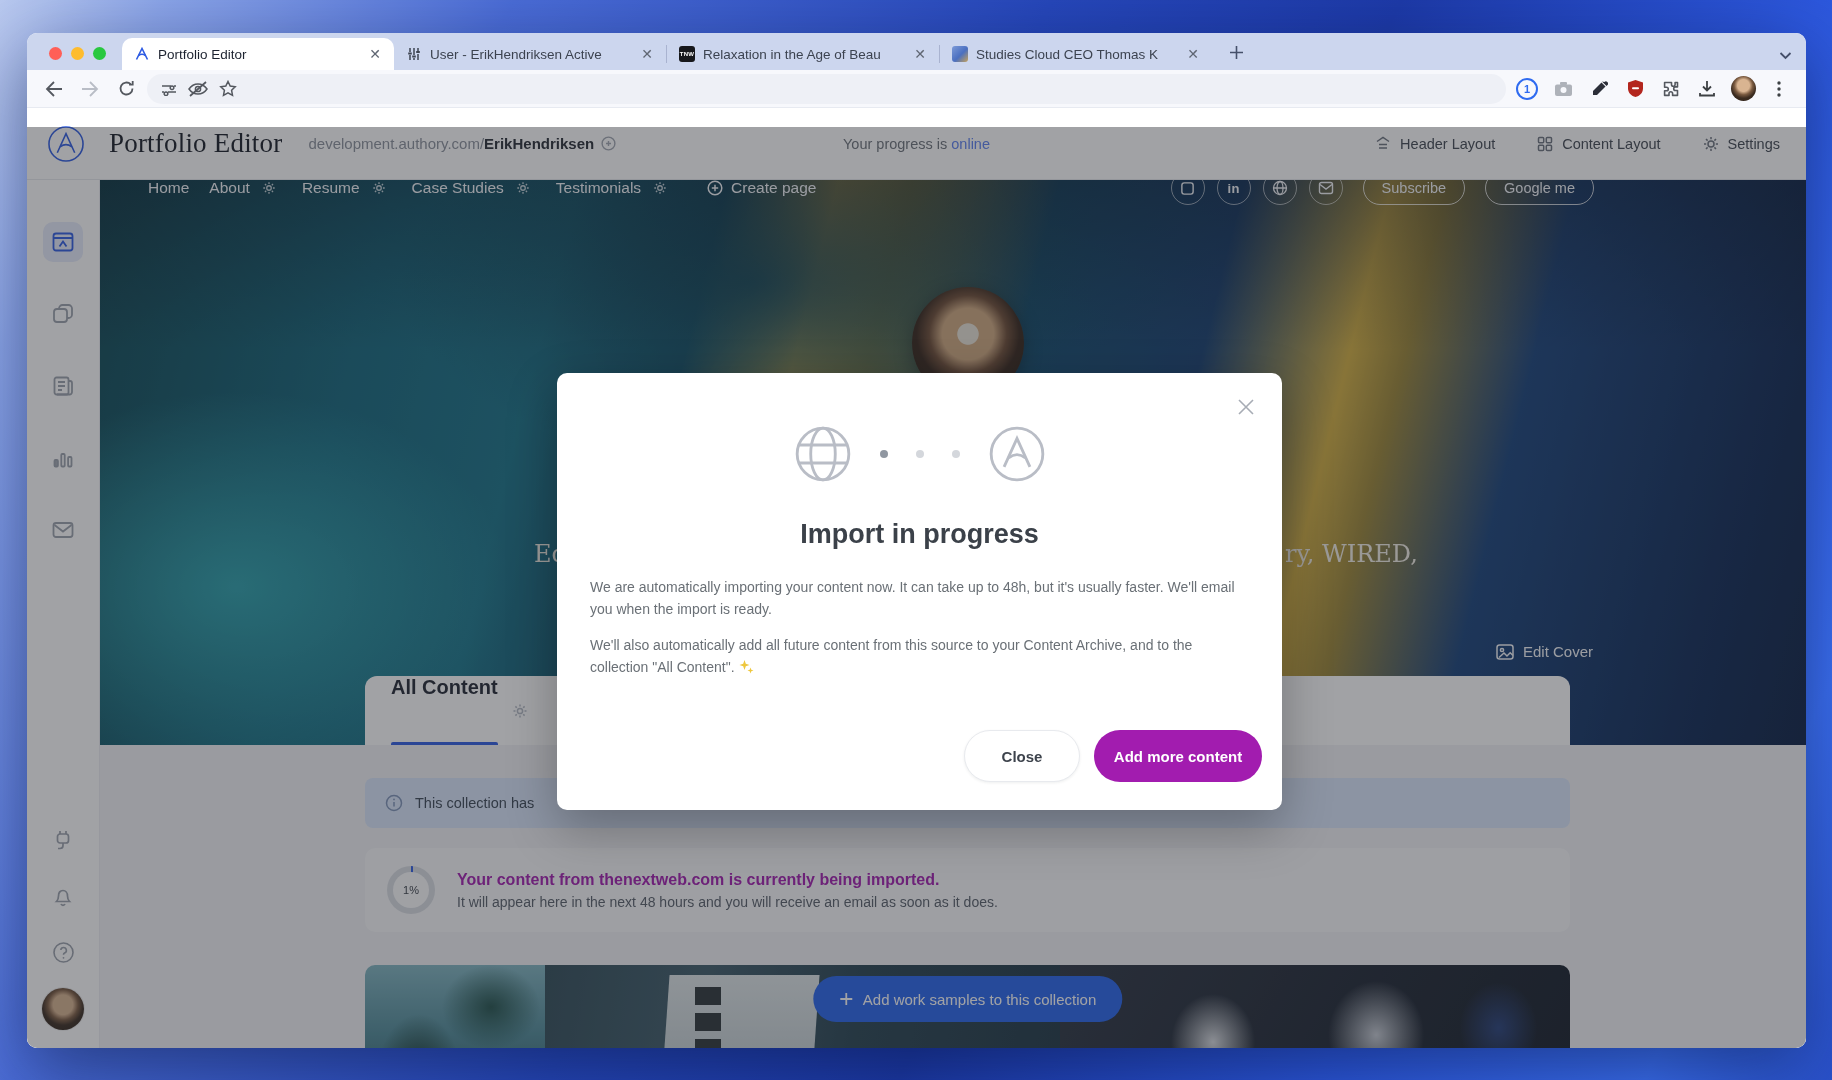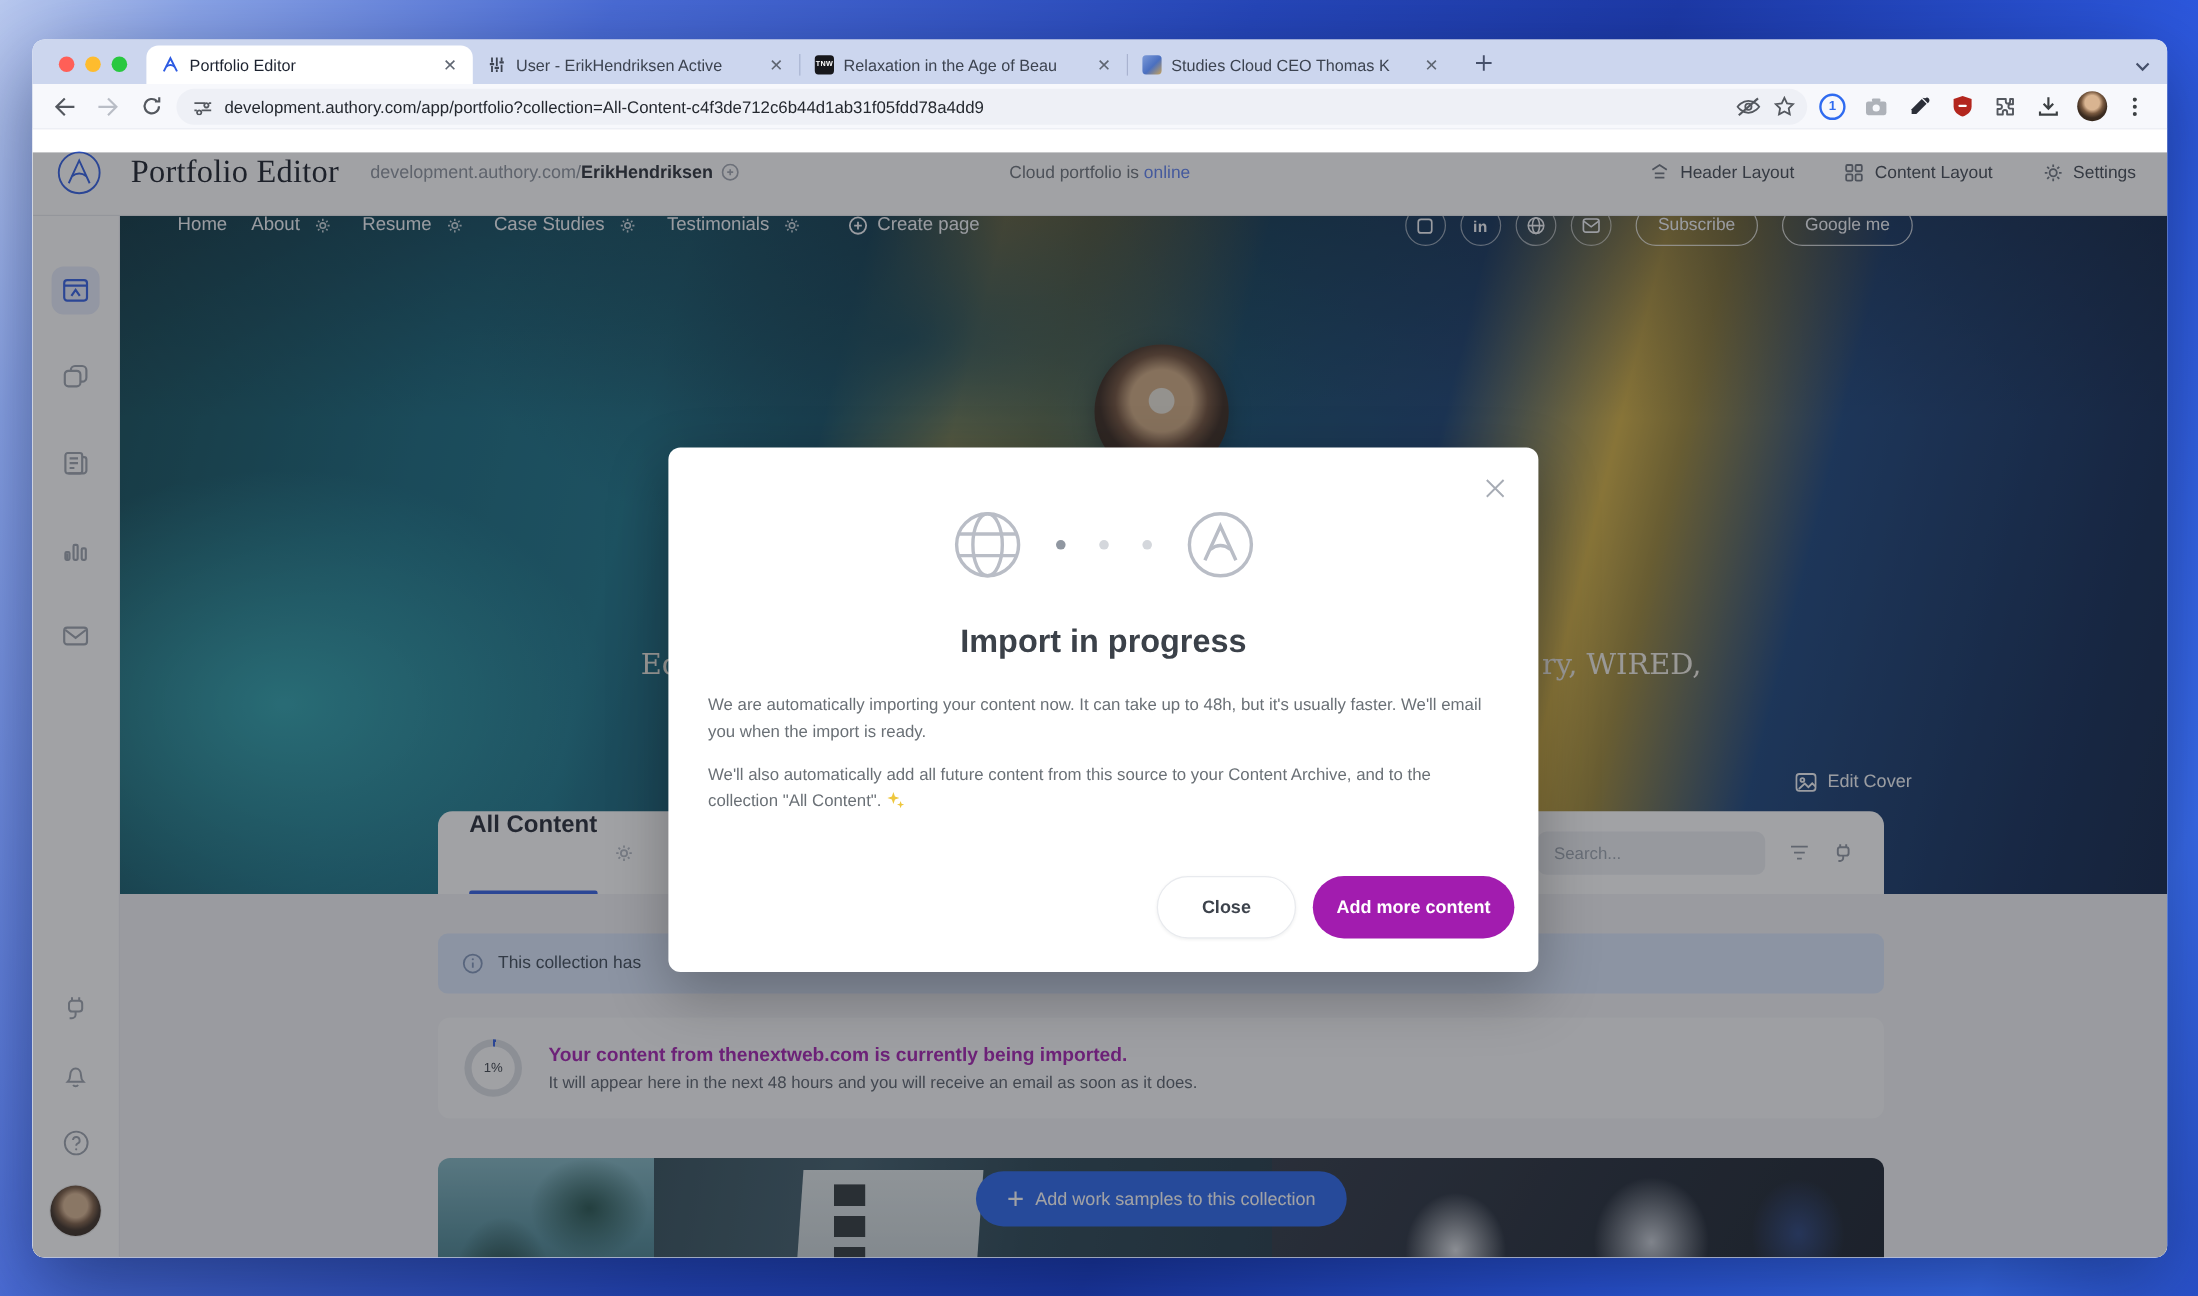--- a/index.html
+++ b/index.html
@@ -286,21 +286,20 @@
       <svg width="17" height="17" viewBox="0 0 17 17" fill="none" stroke="currentColor" stroke-width="1.8">
           <path d="M14.5 8.5a6 6 0 1 1-1.8-4.3"></path>
           <path d="M14.7 1v3.6h-3.6" fill="none"></path>
         </svg>
     </span>
 
     <div class="omnibox">
       <svg width="16" height="14" viewBox="0 0 16 14" fill="none" stroke="#54585f" stroke-width="1.5">
         <path d="M1 4h9 M13 4h2 M11 4a1.8 1.8 0 1 0 .01 0 M1 10h2 M7 10h8 M5 10a1.8 1.8 0 1 0 .01 0"></path>
       </svg>
-      <span class="url">development.authory.com/app/portfolio?collection=All-Content-c4f3de712c6b44d1ab31f05fdd78a4dd9</span>
       <svg width="22" height="18" viewBox="0 0 22 18" fill="none" stroke="#54585f" stroke-width="1.5">
         <path d="M2 9s3.5-5 9-5 9 5 9 5-3.5 5-9 5-9-5-9-5z"></path>
           <circle cx="11" cy="9" r="2.6"></circle>
           <path d="M3 16 19 2" stroke-width="1.8"></path>
       </svg>
       <svg width="18" height="18" viewBox="0 0 18 18" fill="none" stroke="#54585f" stroke-width="1.5">
         <path d="M9 1.5l2.2 4.6 5 .7-3.6 3.5.9 5-4.5-2.4-4.5 2.4.9-5L1.8 6.8l5-.7z"></path>
       </svg>
     </div>
 
@@ -359,21 +358,21 @@
       <div class="ah-title">Portfolio Editor</div>
       <div class="ah-url">
         <span>development.authory.com/</span>
           <b style="margin-left:-7px">ErikHendriksen</b>
         <svg width="15" height="15" viewBox="0 0 15 15" fill="none" stroke="#a0a6b0" stroke-width="1.4">
             <circle cx="7.5" cy="7.5" r="6.4"></circle>
             <path d="M5 7.5h5 M7.5 5v5"></path>
           </svg>
       </div>
       <div class="ah-status">
-        <span>Cloud portfolio is</span> <span class="online">online</span>
+        <span>Your progress is</span> <span class="online">online</span>
       </div>
       <div class="ah-menu">
         <div class="ah-item">
           <svg width="16" height="15" viewBox="0 0 16 15" fill="none" stroke="currentColor" stroke-width="1.5">
               <path d="M2 5.5 8 1.5 14 5.5"></path>
               <path d="M4 8.5h8 M4 12h8"></path>
             </svg>
           <span>Header Layout</span>
         </div>
         <div class="ah-item">
@@ -541,34 +540,20 @@
             <span>All Content</span>
               <span class="underline"></span>
           </span>
           <span class="ct-gear">
             <svg width="16" height="16" viewBox="0 0 16 16" fill="none" stroke="currentColor" stroke-width="1.5">
                 <circle cx="8" cy="8" r="2.6"></circle>
                 <path d="M8 1.5v2 M8 12.5v2 M1.5 8h2 M12.5 8h2 M3.4 3.4l1.4 1.4 M11.2 11.2l1.4 1.4 M12.6 3.4l-1.4 1.4 M4.8 11.2l-1.4 1.4"></path>
               </svg>
           </span>
           <span class="ct-tab2">Startups</span>
-          <span class="card-right">
-            <input class="search" placeholder="Search..." style="">
-            <span class="card-ic">
-              <svg width="17" height="15" viewBox="0 0 17 15" fill="none" stroke="currentColor" stroke-width="1.6">
-                  <path d="M1.5 2.5h14 M4 7.5h9 M6.5 12.5h4"></path>
-                </svg>
-            </span>
-            <span class="card-ic">
-              <svg width="16" height="17" viewBox="0 0 16 17" fill="none" stroke="currentColor" stroke-width="1.6">
-                  <rect x="3.5" y="4" width="9" height="7" rx="2"></rect>
-                  <path d="M5.5 4V1.5 M10.5 4V1.5 M8 11v2a2.5 2.5 0 0 1-2.5 2.5H4"></path>
-                </svg>
-            </span>
-          </span>
         </div>
 
         <div class="banner">
           <svg width="18" height="18" viewBox="0 0 18 18" fill="none" stroke="currentColor" stroke-width="1.5">
               <circle cx="9" cy="9" r="7.5"></circle>
               <path d="M9 8v4.5"></path>
               <circle cx="9" cy="5.4" r=".9" fill="currentColor" stroke="none"></circle>
             </svg>
           <span class="txt">This collection has</span>
         </div>

